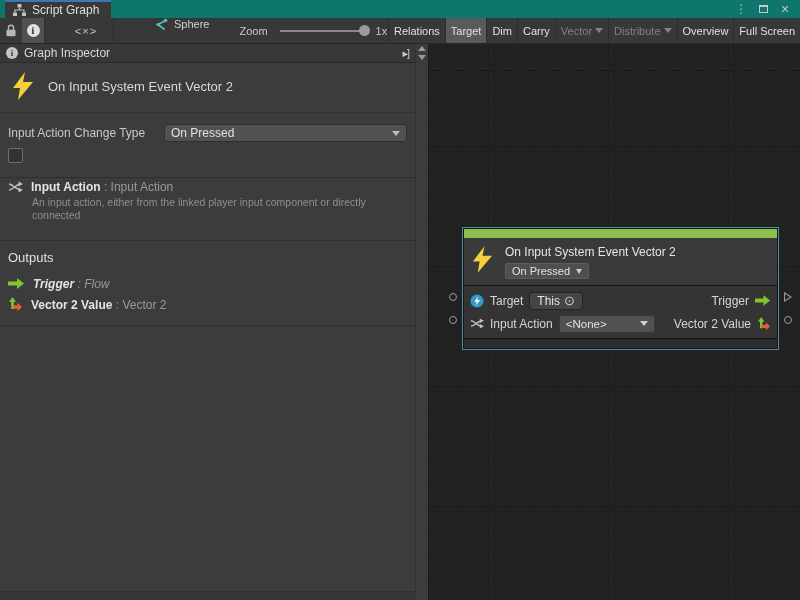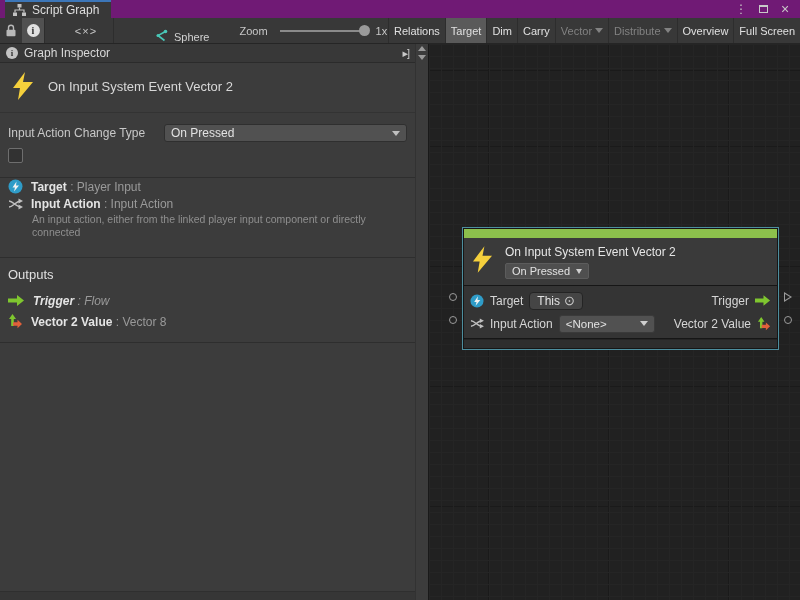--- a/index.html
+++ b/index.html
@@ -8,21 +8,21 @@
     font-family: "Liberation Sans", sans-serif;
     font-size: 12px;
     color: #d2d2d2;
     background: #383838;
     position: relative;
   }
 
   
   .tabbar {
     position: absolute; left:0; top:0; width:800px; height:18px;
-    background:#701a75; display:flex; align-items:stretch;
+    background:#0f766e; display:flex; align-items:stretch;
   }
   .tab {
     margin-left:5px; background:#383838; border-top:2px solid #3c76b8;
     display:flex; align-items:center; gap:6px; padding:0 12px 0 8px;
     color:#dfdfdf; font-size:12px; cursor:default;
   }
   .win-controls {
     margin-left:auto; display:flex; align-items:center; gap:4px; padding-right:6px;
   }
   .win-btn { width:18px; height:16px; display:flex; align-items:center; justify-content:center; color:#c8c8c8; font-size:12px; }
@@ -38,21 +38,21 @@
   .tb-btn { display:flex; align-items:center; justify-content:center; color:#dfdfdf; }
   .tb-icon-btn { width:22px; }
   .tb-active { background:#515151; }
   .sep { width:1px; background:#2d2d2d; }
   .info-circle {
     width:13px; height:13px; border-radius:50%; background:#e2e2e2; color:#2d2d2d;
     font-weight:bold; font-size:10px; font-family:"Liberation Serif", serif;
     display:flex; align-items:center; justify-content:center;
   }
   .code-glyph { color:#c8c8c8; font-size:11px; letter-spacing:1px; }
-  .sphere-group { display:flex; align-items:flex-end; gap:6px; margin-left:40px; color:#d2d2d2; }
+  .sphere-group { display:flex; align-items:flex-start; gap:6px; margin-left:40px; color:#d2d2d2; }
   .zoom-group { display:flex; align-items:center; margin-left:30px; color:#c8c8c8; }
   .zoom-track { width:88px; height:2px; background:#8a8a8a; margin-left:12px; position:relative; }
   .zoom-handle { position:absolute; right:-2px; top:-5px; width:11px; height:11px; border-radius:50%; background:#9a9a9a; }
   .zoom-val { margin-left:8px; font-size:11px; }
   .tb-right { margin-left:auto; display:flex; align-items:stretch; }
   .tb-text-btn { padding:0 5px; display:flex; align-items:center; gap:3px; border-left:1px solid #2d2d2d; white-space:nowrap; color:#e0e0e0; }
   .tb-text-btn.active { background:#5a5a5a; }
   .tb-text-btn.disabled { color:#828282; }
   .caret-down { width:0; height:0; border-left:4px solid transparent; border-right:4px solid transparent; border-top:5px solid #c0c0c0; display:inline-block; }
   .disabled .caret-down { border-top-color:#828282; }
@@ -268,33 +268,20 @@
       </div>
       <div class="field-row">
         <span class="checkbox"></span>
       </div>
     </div>
 
     <div class="section">
       <div class="port-doc">
         <div class="port-line">
           <span>
-            <svg width="15" height="15" viewBox="0 0 15 15">
-              <circle cx="7.5" cy="7.5" r="7" fill="#2f9cc8"></circle>
-              <polygon points="8.5,2.5 4.5,8.5 7,8.5 6,12.5 11,6.5 8,6.5" fill="#f2f2f2"></polygon>
-            </svg>
-          </span>
-          <span>
-            <span class="port-name">Target</span>
-            <span class="port-sep">:</span>
-            <span class="port-type">Player Input</span>
-          </span>
-        </div>
-        <div class="port-line">
-          <span>
             <svg width="15" height="14" viewBox="0 0 15 14">
               <path d="M1 4 C5 4 8 10 13 10 M13 4 C8 4 5 10 1 10" stroke="#c0c0c0" stroke-width="1.5" fill="none"></path>
               <polygon points="15,10 10.5,7.5 10.5,12.5" fill="#c0c0c0"></polygon>
               <polygon points="15,4 10.5,1.5 10.5,6.5" fill="#c0c0c0"></polygon>
             </svg>
           </span>
           <span>
             <span class="port-name">Input Action</span>
             <span class="port-sep">:</span>
             <span class="port-type">Input Action</span>
@@ -322,21 +309,21 @@
         <div class="port-line" style="height:21px;">
           <span>
             <svg width="15" height="15" viewBox="0 0 15 15">
               <polygon points="1,5 4.5,0 8,5 5.8,5 5.8,12 3.2,12 3.2,5" fill="#7fc62f"></polygon>
               <polygon points="5,8.2 9.5,8.2 9.5,5.8 14,10 9.5,14.2 9.5,11.8 5,11.8" fill="#e0603b"></polygon>
             </svg>
           </span>
           <span>
             <span class="port-name">Vector 2 Value</span>
             <span class="port-sep">:</span>
-            <span class="port-type">Vector 8</span>
+            <span class="port-type">Vector 2</span>
           </span>
         </div>
       </div>
     </div>
 
     <div class="insp-bottom"></div>
   </div>
 
   <div class="insp-scroll">
     <div class="scroll-btn">

